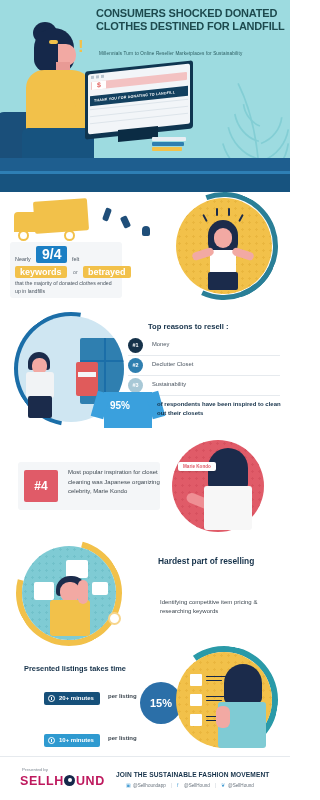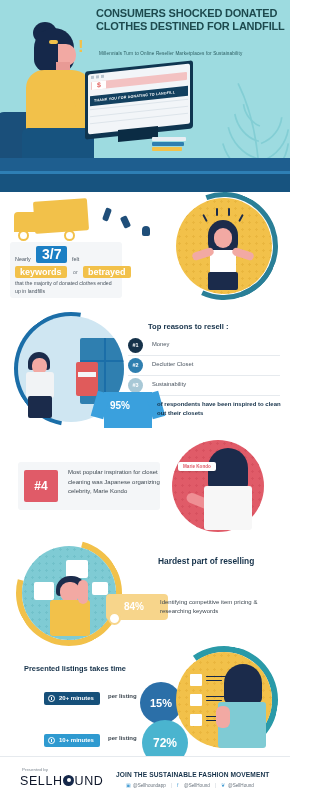--- a/index.html
+++ b/index.html
@@ -419,21 +419,21 @@
   .footer {
     position:absolute; left:0; bottom:0; width:290px; height:44px;
     background:#ffffff; border-top:1px solid #e6eaee;
   }
   .pres {
     position:absolute; left:22px; top:10px;
     color:#7c8690; font-size:4.4px;
   }
   .logo {
     position:absolute; left:20px; top:17px;
-    color:#0f172a; font-size:12.5px; font-weight:normal; letter-spacing:.6px;
+    color:#be185d; font-size:12.5px; font-weight:bold; letter-spacing:.6px;
   }
   .logo-o {
     display:inline-block; width:11px; height:11px; background:#15284a;
     border-radius:50%; position:relative; vertical-align:-1px; margin:0 .5px;
   }
   .logo-o:after{
     content:""; position:absolute; left:3.4px; top:3.4px;
     width:4px; height:4px; background:#ffffff; border-radius:50%;
   }
   .join {
@@ -534,21 +534,21 @@
     <div class="spark" style="left:240px;top:22px;transform:rotate(28deg);"></div>
     <div class="g-hair" style="left:208px;top:28px;width:30px;height:34px;border-radius:15px 15px 10px 10px;"></div>
     <div class="g-skin" style="left:214px;top:36px;width:18px;height:20px;border-radius:9px;"></div>
     <div class="g-top" style="left:210px;top:58px;width:26px;height:24px;"></div>
     <div class="g-skin" style="left:192px;top:58px;width:22px;height:8px;transform:rotate(-18deg);"></div>
     <div class="g-skin" style="left:232px;top:58px;width:22px;height:8px;transform:rotate(18deg);"></div>
     <div class="g-skirt" style="left:208px;top:80px;width:30px;height:18px;"></div>
 
     <div class="s1-card"></div>
     <div class="nearly">Nearly</div>
-    <div class="frac-box">3/7</div>
+    <div class="frac-box">9/4</div>
     <div class="felt">felt</div>
     <div class="tag-y" style="left:15px;top:74px;">keywords</div>
     <div class="orword">or</div>
     <div class="tag-y" style="left:83px;top:74px;">betrayed</div>
     <div class="s1-note">that the majority of donated clothes ended up in landfills</div>
   </div>
 
   <div class="sec s2">
     <div class="s2-arc"></div>
     <div class="s2-circle">
@@ -605,43 +605,39 @@
     <div class="s4-circle"></div>
     <div class="tshirt"></div>
     <div class="shopicon"></div>
     <div class="camicon"></div>
     <div class="g-hair" style="left:56px;top:38px;width:30px;height:20px;border-radius:14px 14px 4px 4px;"></div>
     <div class="g-skin" style="left:60px;top:44px;width:20px;height:20px;border-radius:9px;"></div>
     <div class="g-top" style="left:50px;top:62px;width:40px;height:36px;background:#f2c14a;"></div>
     <div class="g-skin" style="left:78px;top:42px;width:10px;height:24px;border-radius:5px;"></div>
 
     <div class="s4-title">Hardest part of reselling</div>
-    <div class="tag84">
-      <span>84%</span>
-    </div>
     <div class="tag-hole"></div>
     <div class="s4-note">Identifying competitive item pricing &amp; researching keywords</div>
   </div>
 
   <div class="sec s5">
     <div class="s5-title">Presented listings takes time</div>
 
     <div class="time-badge" style="left:44px;top:44px;background:#16507a;">
       <span class="clock-ico"></span>
       <span>20+ minutes</span>
     </div>
     <div class="per-listing" style="left:108px;top:45px;">per listing</div>
     <div class="bubble" style="left:140px;top:34px;width:42px;height:42px;background:#2b6fa8;font-size:11px;line-height:42px;">15%</div>
 
     <div class="time-badge" style="left:44px;top:86px;background:#2f9ad0;">
       <span class="clock-ico"></span>
       <span>10+ minutes</span>
     </div>
     <div class="per-listing" style="left:108px;top:87px;">per listing</div>
-    <div class="bubble" style="left:142px;top:72px;width:46px;height:46px;background:#4ab4cf;font-size:12px;line-height:46px;">72%</div>
 
     <div class="s5-arc"></div>
     <div class="s5-circle"></div>
     <div class="list-row" style="left:190px;top:26px;width:12px;height:12px;"></div>
     <div class="list-row" style="left:190px;top:46px;width:12px;height:12px;"></div>
     <div class="list-row" style="left:190px;top:66px;width:12px;height:12px;"></div>
     <div class="list-line" style="left:206px;top:28px;width:22px;"></div>
     <div class="list-line" style="left:206px;top:32px;width:16px;"></div>
     <div class="list-line" style="left:206px;top:48px;width:22px;"></div>
     <div class="list-line" style="left:206px;top:52px;width:16px;"></div>

